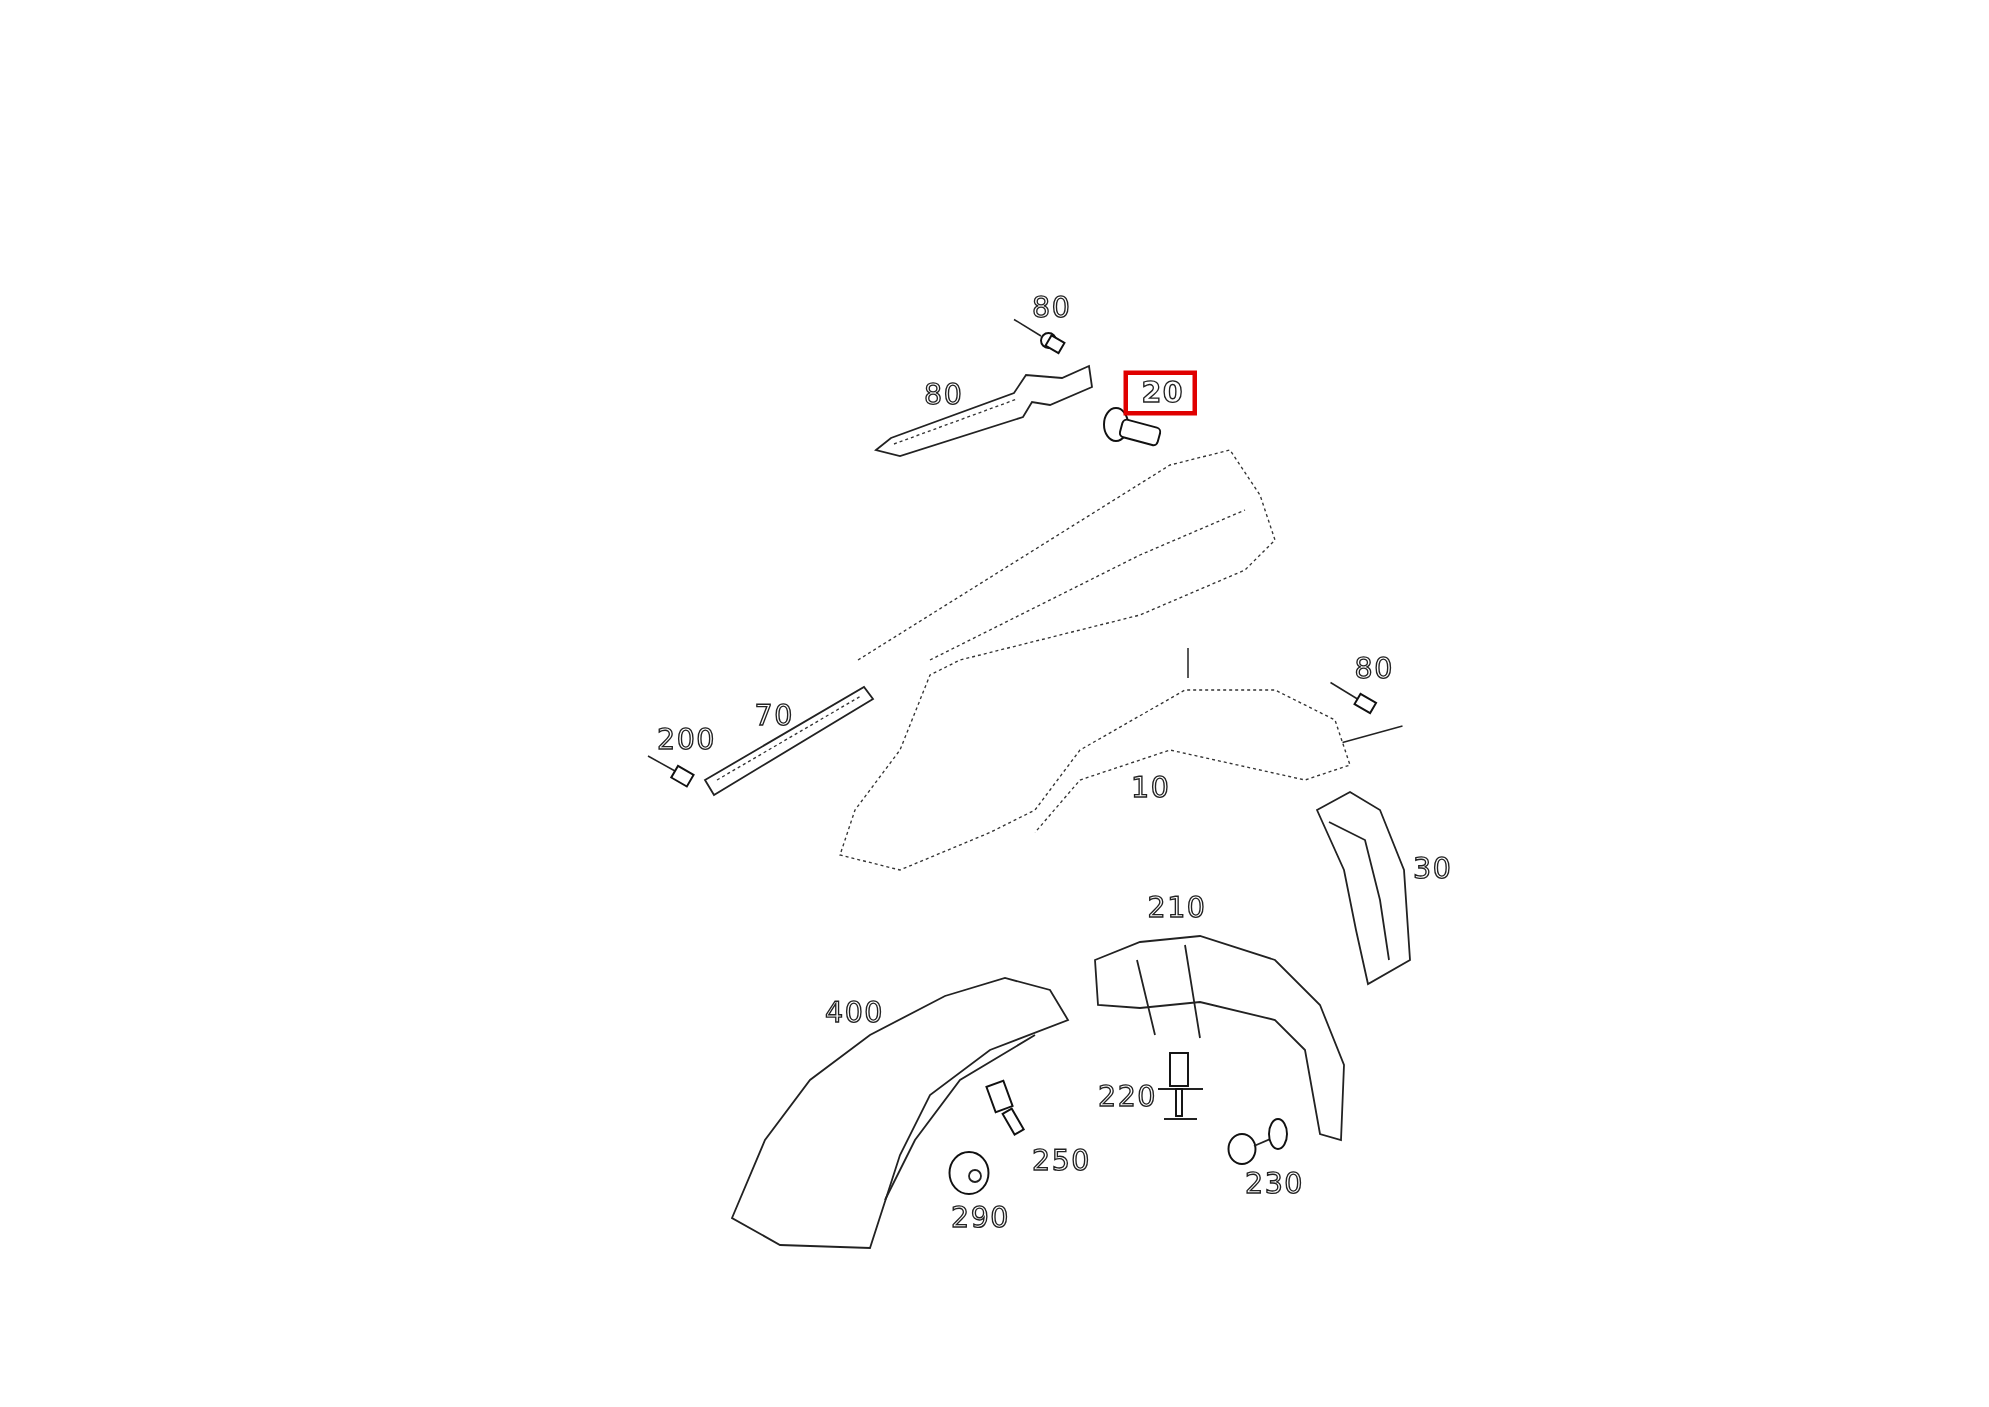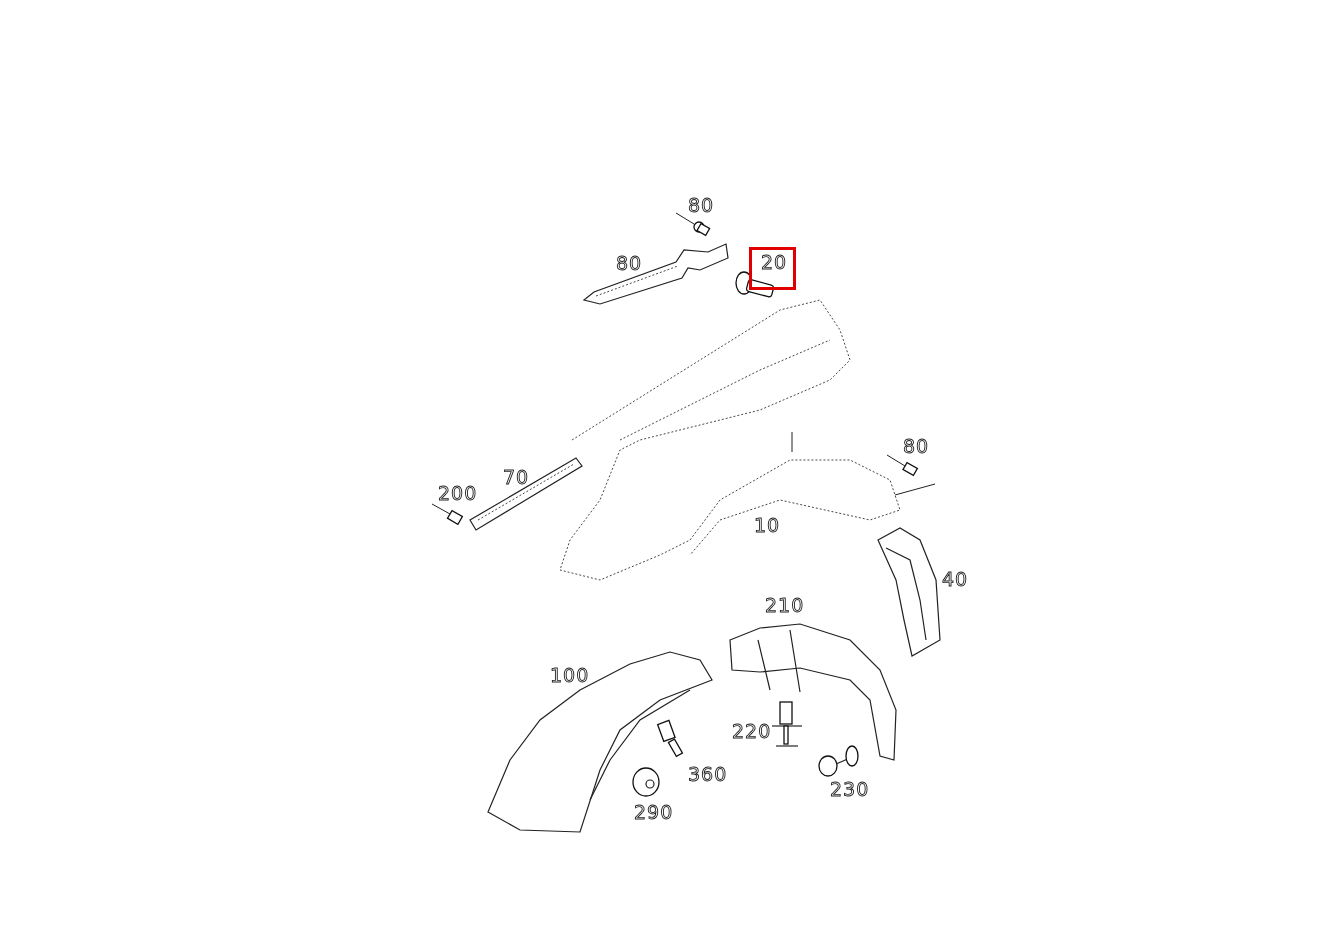--- a/index.html
+++ b/index.html
@@ -2,21 +2,21 @@
 <html><head>
   <meta charset="utf-8">
   <style>
     html, body { margin: 0; padding: 0; background: #ffffff; }
     body { width: 1326px; height: 938px; position: relative; overflow: hidden;
            font-family: "DejaVu Sans", sans-serif; }
     .canvas { position: absolute; left: 0; top: 0; width: 1326px; height: 938px; }
     .callout { position: absolute; font-family: "DejaVu Sans", sans-serif; font-size: 19px;
                color: #ffffff; -webkit-text-stroke: 0.9px #222; letter-spacing: 1px;
                line-height: 1; cursor: pointer; text-align: right; }
-    .callout.highlight { outline: 3px solid #e00000; outline-offset: 0; padding: 3px 6px 15px 9px; }
+    .callout.highlight { outline: 3px solid #e00000; outline-offset: 0; padding: 3px 6px 2px 9px; font-weight: bold; }
     svg .part { fill: none; stroke: #222; stroke-width: 1.2; }
     svg .thin { fill: none; stroke: #333; stroke-width: 0.9; stroke-dasharray: 2 2; }
     svg .solid { fill: #fff; stroke: #111; stroke-width: 1.3; }
     svg .leader { stroke: #222; stroke-width: 1; }
   </style>
 </head>
 <body>
 
 <div class="canvas">
   <svg width="1326" height="938" viewBox="0 0 1326 938">
@@ -98,20 +98,20 @@
     </g>
   </svg>
 
   <div class="callout" style="left:688px;top:196px">80</div>
   <div class="callout" style="left:616px;top:254px">80</div>
   <div class="callout highlight" style="left:752px;top:250px">20</div>
   <div class="callout" style="left:903px;top:437px">80</div>
   <div class="callout" style="left:503px;top:468px">70</div>
   <div class="callout" style="left:438px;top:484px">200</div>
   <div class="callout" style="left:754px;top:516px">10</div>
-  <div class="callout" style="left:942px;top:570px">40</div>
+  <div class="callout" style="left:942px;top:570px">30</div>
   <div class="callout" style="left:765px;top:596px">210</div>
-  <div class="callout" style="left:550px;top:666px">100</div>
+  <div class="callout" style="left:550px;top:666px">400</div>
   <div class="callout" style="left:732px;top:722px">220</div>
-  <div class="callout" style="left:688px;top:765px">360</div>
+  <div class="callout" style="left:688px;top:765px">250</div>
   <div class="callout" style="left:830px;top:780px">230</div>
   <div class="callout" style="left:634px;top:803px">290</div>
 </div>
 
 </body></html>

